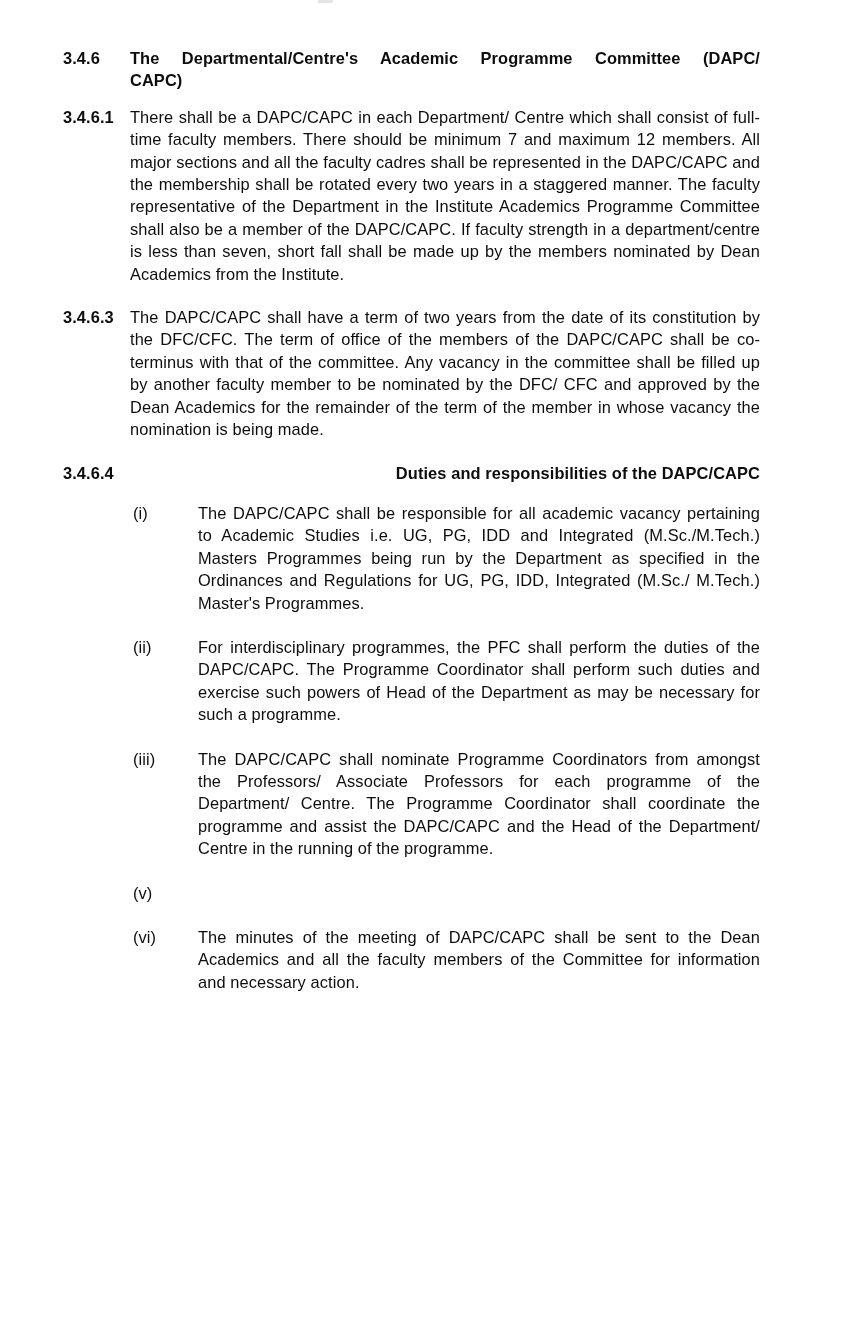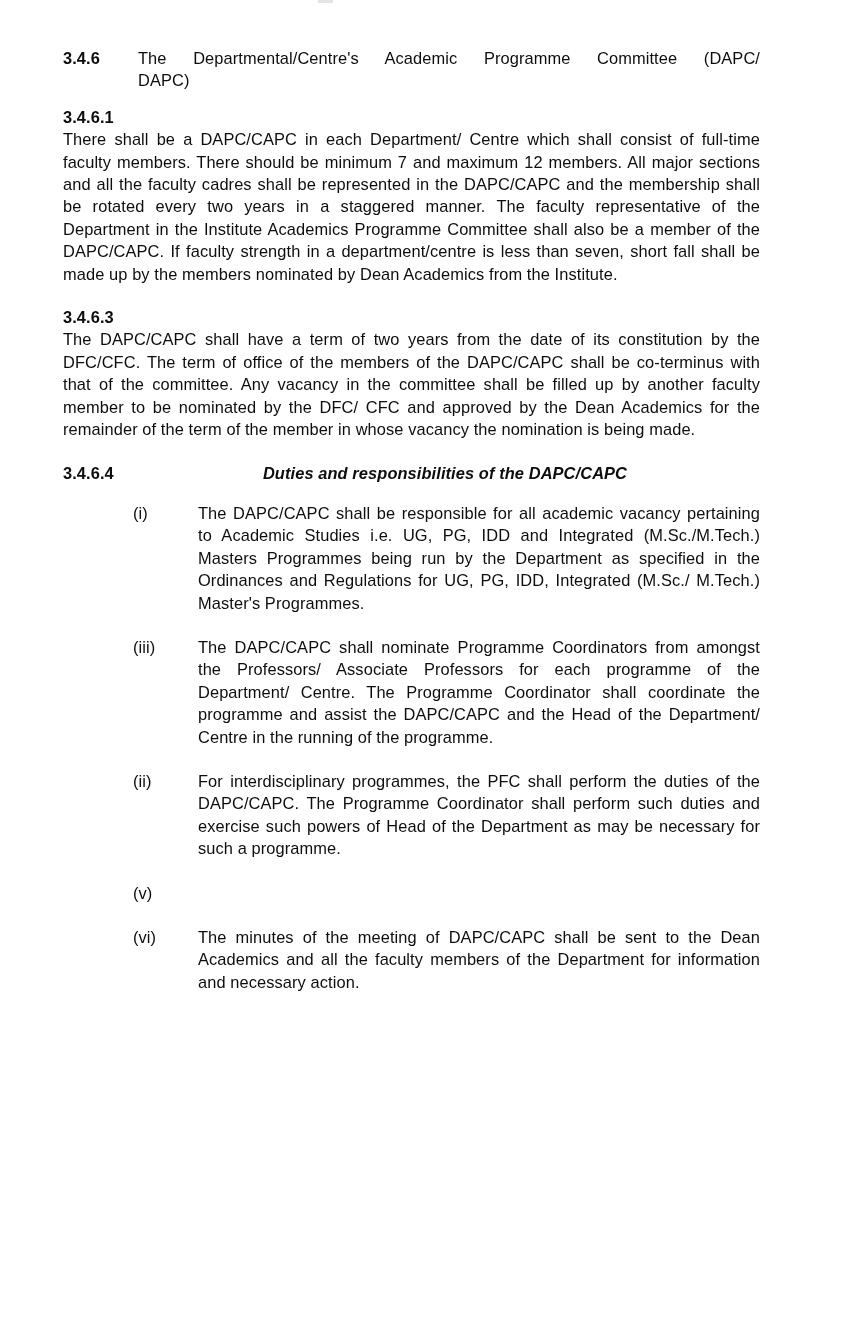--- a/index.html
+++ b/index.html
@@ -40,31 +40,30 @@
   .sec-num {
     width: 67px;
     flex-shrink: 0;
     font-weight: bold;
   }
   .sec-body {
     flex: 1;
     text-align: justify;
   }
   .heading { margin-bottom: 14px; }
-  .heading .sec-body { font-weight: normal; margin-left: 8px; }
+  .heading .sec-body { font-weight: bold; }
   .heading-line1 {
     text-align: justify;
     text-align-last: justify;
   }
-  .para { margin-bottom: 21px; flex-direction: column; }
+  .para { margin-bottom: 21px; }
   .subheading { margin-bottom: 18px; }
   .subheading .sec-body {
     font-weight: bold;
-    text-align: center;
-    font-style: italic;
+    text-align: right;
   }
   .duty {
     display: flex;
     align-items: flex-start;
     margin-left: 70px;
     margin-bottom: 22px;
   }
   .duty-label {
     width: 65px;
     flex-shrink: 0;
@@ -79,21 +78,21 @@
 
 <div class="page">
   <div class="top-artifact"></div>
 
   <div class="content">
 
     <div class="sec heading">
       <div class="sec-num">3.4.6</div>
       <div class="sec-body">
         <div class="heading-line1">The Departmental/Centre's Academic Programme Committee (DAPC/</div>
-        <div class="heading-line2">DAPC)</div>
+        <div class="heading-line2">CAPC)</div>
       </div>
     </div>
 
     <div class="sec para">
       <div class="sec-num">3.4.6.1</div>
       <div class="sec-body">There shall be a DAPC/CAPC in each Department/ Centre which shall consist of full-time faculty members. There should be minimum 7 and maximum 12 members. All major sections and all the faculty cadres shall be represented in the DAPC/CAPC and the membership shall be rotated every two years in a staggered manner. The faculty representative of the Department in the Institute Academics Programme Committee shall also be a member of the DAPC/CAPC. If faculty strength in a department/centre is less than seven, short fall shall be made up by the members nominated by Dean Academics from the Institute.</div>
     </div>
 
 
     <div class="sec para">
@@ -107,34 +106,34 @@
     </div>
 
     <div class="duties">
 
       <div class="duty">
         <div class="duty-label">(i)</div>
         <div class="duty-text">The DAPC/CAPC shall be responsible for all academic vacancy pertaining to Academic Studies i.e. UG, PG, IDD and Integrated (M.Sc./M.Tech.) Masters Programmes being run by the Department as specified in the Ordinances and Regulations for UG, PG, IDD, Integrated (M.Sc./ M.Tech.) Master's Programmes.</div>
       </div>
 
       <div class="duty">
-        <div class="duty-label">(iii)</div>
-        <div class="duty-text">The DAPC/CAPC shall nominate Programme Coordinators from amongst the Professors/ Associate Professors for each programme of the Department/ Centre. The Programme Coordinator shall coordinate the programme and assist the DAPC/CAPC and the Head of the Department/ Centre in the running of the programme.</div>
+        <div class="duty-label">(ii)</div>
+        <div class="duty-text">For interdisciplinary programmes, the PFC shall perform the duties of the DAPC/CAPC. The Programme Coordinator shall perform such duties and exercise such powers of Head of the Department as may be necessary for such a programme.</div>
       </div>
 
       <div class="duty">
-        <div class="duty-label">(ii)</div>
-        <div class="duty-text">For interdisciplinary programmes, the PFC shall perform the duties of the DAPC/CAPC. The Programme Coordinator shall perform such duties and exercise such powers of Head of the Department as may be necessary for such a programme.</div>
+        <div class="duty-label">(iii)</div>
+        <div class="duty-text">The DAPC/CAPC shall nominate Programme Coordinators from amongst the Professors/ Associate Professors for each programme of the Department/ Centre. The Programme Coordinator shall coordinate the programme and assist the DAPC/CAPC and the Head of the Department/ Centre in the running of the programme.</div>
       </div>
 
 
       <div class="duty">
         <div class="duty-label">(v)</div>
       </div>
 
       <div class="duty">
         <div class="duty-label">(vi)</div>
-        <div class="duty-text">The minutes of the meeting of DAPC/CAPC shall be sent to the Dean Academics and all the faculty members of the Department for information and necessary action.</div>
+        <div class="duty-text">The minutes of the meeting of DAPC/CAPC shall be sent to the Dean Academics and all the faculty members of the Committee for information and necessary action.</div>
       </div>
 
     </div>
   </div>
 </div>
 
 </body></html>

